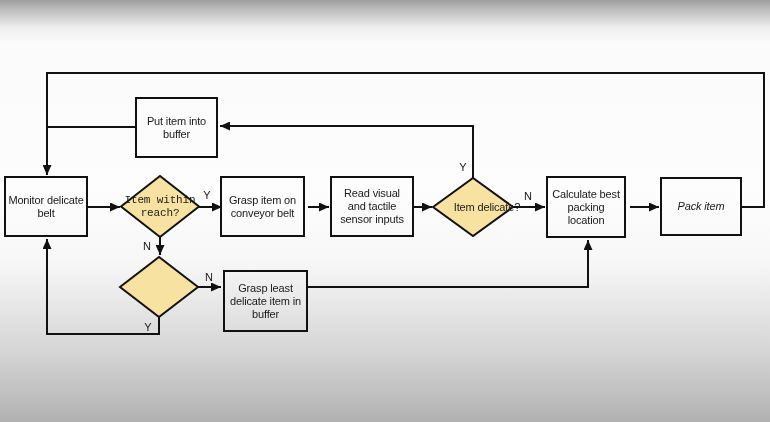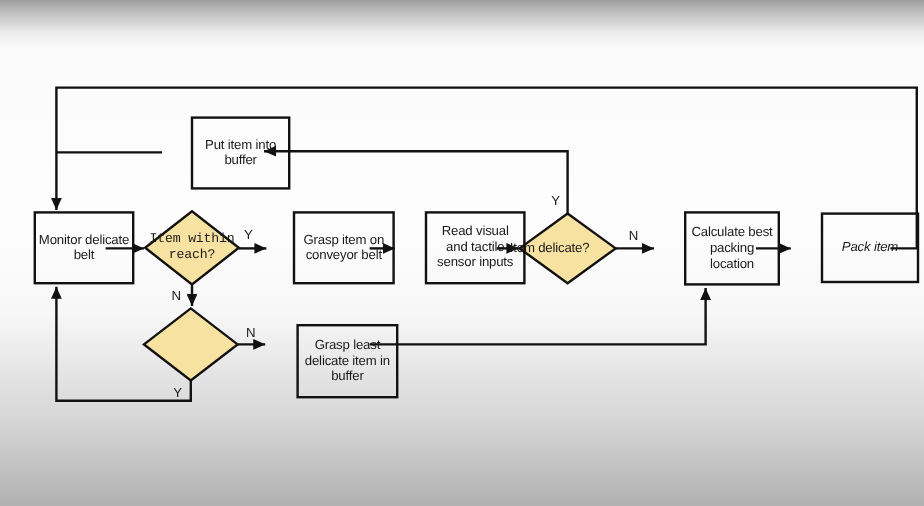--- a/index.html
+++ b/index.html
@@ -45,21 +45,20 @@
     background: transparent;
     display: flex;
     align-items: center;
     justify-content: center;
     text-align: center;
     font-size: 11px;
     line-height: 13px;
     letter-spacing: -0.15px;
     color: #1a1a1a;
     padding: 1px 2px;
-    margin-left: 24px;
   }
   .diamond-label {
     position: absolute;
     display: flex;
     align-items: center;
     justify-content: center;
     text-align: center;
     font-size: 11px;
     line-height: 13px;
     letter-spacing: -0.15px;
@@ -136,18 +135,18 @@
   </div>
 
   <div class="node" style="left:223px; top:270px; width:85px; height:62px;">
     <span>Grasp least delicate item in buffer</span>
   </div>
 
   <div class="diamond-label" style="left:120px; top:186px; width:80px; height:41px;font-family:Liberation Mono, monospace;">
     <span>Item within reach?</span>
   </div>
 
-  <div class="diamond-label" style="left:418px; top:187px; width:80px; height:40px;align-items:center;">
+  <div class="diamond-label" style="left:447px; top:187px; width:80px; height:40px;align-items:center;">
     <span>Item delicate?</span>
   </div>
 
 
 </div>
 
 </body></html>

